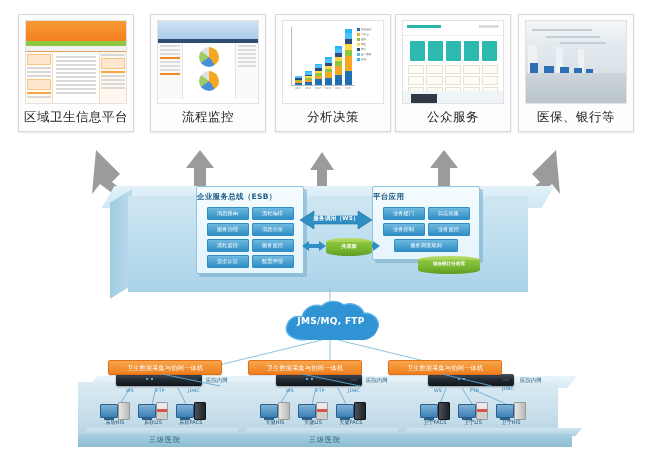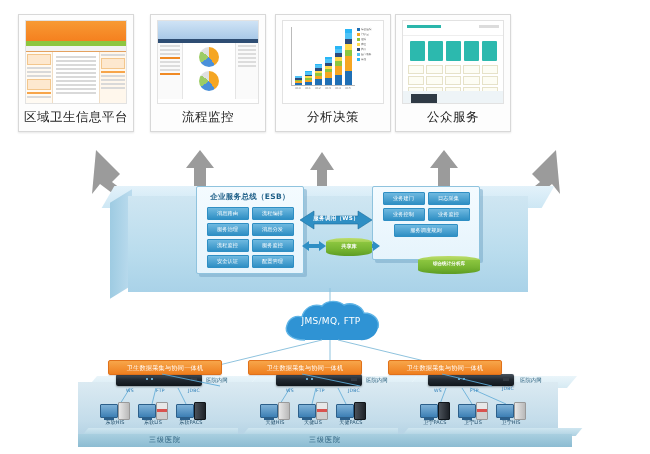--- a/index.html
+++ b/index.html
@@ -107,21 +107,21 @@
     background:linear-gradient(90deg,#9ecbe2,#bcdcee);
     transform:skewY(-32deg);
   }
 
   .panel{
     position:absolute;background:linear-gradient(180deg,#f4fbff,#e6f4fc);
     border:1px solid #8fc3de;border-radius:2px;
     box-shadow:3px 3px 0 rgba(120,170,200,.55);
   }
   .panel-title{
-    text-align:center;font-size:7.5px;color:#1b5d86;font-weight:bold;
+    font-size:7.5px;color:#1b5d86;font-weight:bold;
     padding-top:5px;letter-spacing:.3px;
   }
   .chips{display:flex;flex-wrap:wrap;gap:3px;justify-content:center;padding:5px 5px 0;}
   .chip{
     width:40px;height:11px;line-height:11px;text-align:center;
     font-size:5.2px;color:#fff;letter-spacing:.1px;
     background:linear-gradient(180deg,#6fb9e0,#2f8fc4);
     border:1px solid #2f8fc4;border-radius:1px;
   }
   .chip.wide{width:62px;}
@@ -140,21 +140,21 @@
     background:linear-gradient(180deg,#8cc63f,#6fae2e);}
   .db .bot{position:absolute;left:0;top:10px;width:46px;height:8px;border-radius:50%;
     background:linear-gradient(180deg,#7cba33,#5d9c24);}
   .db .lbl{position:absolute;left:0;top:5px;width:46px;text-align:center;
     font-size:5.2px;color:#fff;font-weight:bold;z-index:2;}
 
   
   .cloud{position:absolute;left:279px;top:300px;width:104px;height:46px;}
   .cloud-text{
     position:absolute;left:279px;top:316px;width:104px;text-align:center;
-    font-size:9px;color:#fff;font-weight:normal;letter-spacing:.3px;
+    font-size:9px;color:#fff;font-weight:bold;letter-spacing:.3px;
   }
 
   
   .hosp{position:absolute;top:352px;width:185px;height:92px;}
   .hosp-slab{position:absolute;left:0;top:30px;width:160px;height:56px;
     background:linear-gradient(180deg,#dbeaf2 0%,#c3dcea 70%,#b2d1e3 100%);}
   .hosp-slab-top{position:absolute;left:14px;top:24px;width:160px;height:12px;
     background:linear-gradient(180deg,#eaf5fa,#d6eaf3);transform:skewX(-40deg);}
   .hosp-band{position:absolute;left:0;top:82px;width:174px;height:13px;
     background:linear-gradient(180deg,#a9cfe0,#8cbcd2);}
@@ -401,20 +401,39 @@
           </div>
           <div class="lg">
             <i style="background: rgb(41, 182, 246);"></i>
             <span>其他</span>
           </div>
         </div>
     </div>
     <div class="app-label">分析决策</div>
   </div>
 
+  <div class="app-card" id="card4">
+    <div class="thumb t-photo">
+      <div class="ceil">
+          <i style="left:6px;top:8px;width:60px;"></i>
+          <i style="left:20px;top:15px;width:54px;"></i>
+          <i style="left:34px;top:21px;width:46px;"></i>
+        </div>
+      <div class="pillar" style="left:2px;top:24px;width:9px;height:34px;"></div>
+      <div class="pillar" style="left:30px;top:26px;width:7px;height:30px;"></div>
+      <div class="pillar" style="left:52px;top:28px;width:6px;height:26px;"></div>
+      <div class="counter" style="left:4px;bottom:22px;width:8px;height:18px;"></div>
+      <div class="counter" style="left:18px;bottom:24px;width:10px;height:13px;"></div>
+      <div class="counter" style="left:34px;bottom:25px;width:9px;height:11px;"></div>
+      <div class="counter" style="left:48px;bottom:26px;width:8px;height:9px;"></div>
+      <div class="counter" style="left:60px;bottom:27px;width:7px;height:7px;"></div>
+      <div class="floor"></div>
+    </div>
+    <div class="app-label">医保、银行等</div>
+  </div>
 
   <svg class="arrow" style="left:0;top:138px;width:650px;height:70px;" viewBox="0 0 650 70">
     <polygon points="96,12 120,36 112,44 146,70 132,70 100,46 92,56"></polygon>
     <polygon points="200,12 214,30 206,30 206,70 194,70 194,30 186,30"></polygon>
     <polygon points="322,14 334,32 327,32 327,70 317,70 317,32 310,32"></polygon>
     <polygon points="444,12 458,30 450,30 450,70 438,70 438,30 430,30"></polygon>
     <polygon points="556,12 532,36 540,44 508,70 522,70 552,46 560,56"></polygon>
   </svg>
 
   <div class="slab-top"></div>
@@ -429,20 +448,21 @@
         <div class="chip">服务治理</div>
         <div class="chip">消息分发</div>
         <div class="chip">流程监控</div>
         <div class="chip">服务监控</div>
         <div class="chip">安全认证</div>
         <div class="chip">配置管理</div>
       </div>
   </div>
 
   <div class="panel" style="left:372px;top:186px;width:106px;height:72px;">
+    <div class="panel-title">平台应用</div>
     <div class="chips" id="plat-chips">
         <div class="chip">业务建门</div>
         <div class="chip">日志采集</div>
         <div class="chip">业务控制</div>
         <div class="chip">业务监控</div>
       </div>
     <div class="chips" style="padding-top:3px;">
       <div class="chip wide">服务调度规则</div>
     </div>
   </div>

